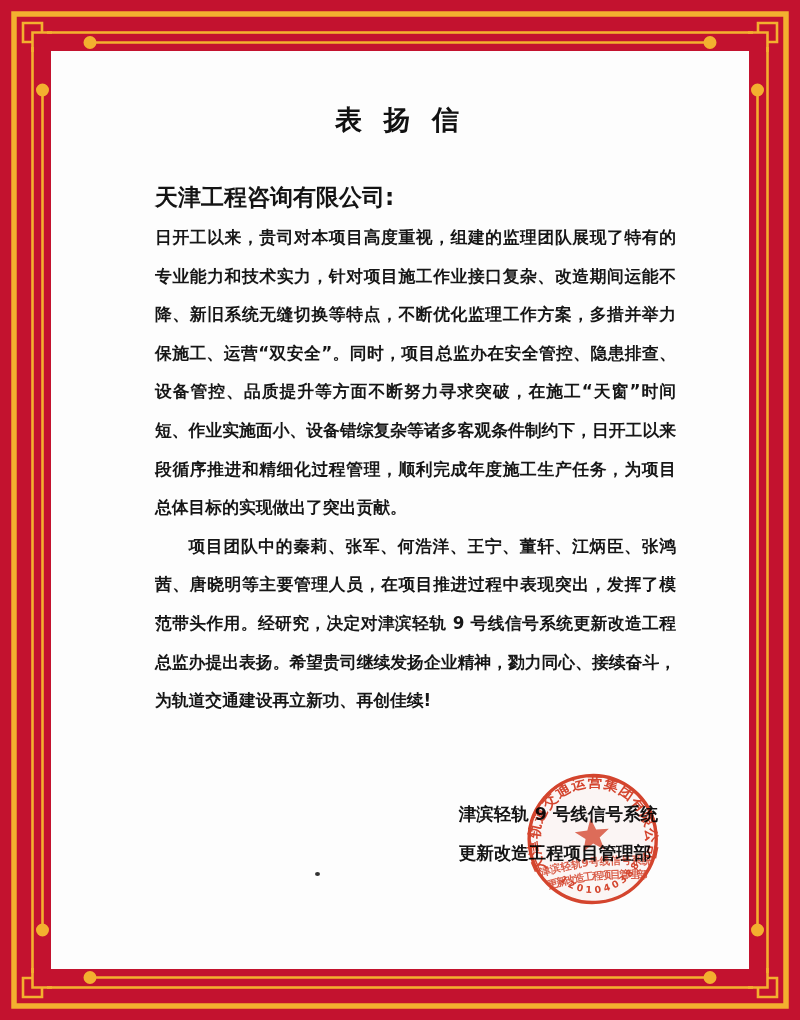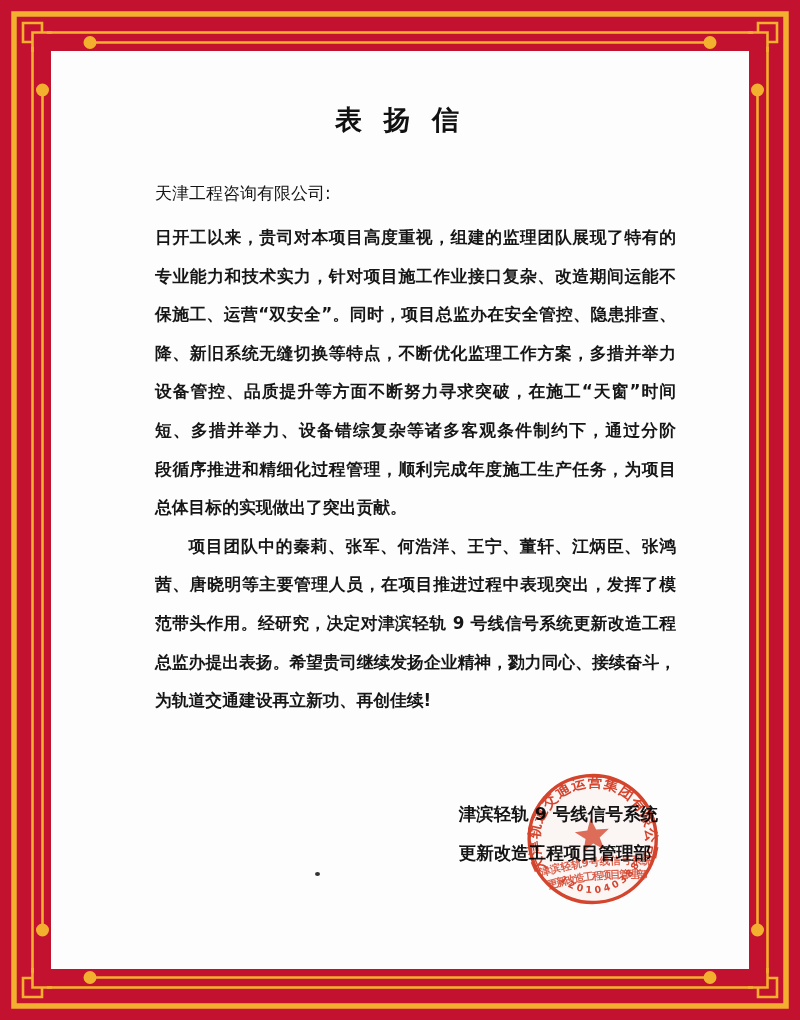--- a/index.html
+++ b/index.html
@@ -13,21 +13,21 @@
 
   .content{position:absolute;left:0;top:0;width:800px;height:1020px;}
 
   .title{
     position:absolute;top:102px;left:0;width:800px;
     text-align:center;font-size:27px;font-weight:700;
     letter-spacing:6px;color:#111;
   }
   .salutation{
     position:absolute;top:182px;left:155px;
-    font-size:17px;font-weight:400;
+    font-size:23px;font-weight:700;
   }
   .body-text{
     position:absolute;top:218px;left:155px;width:521px;
     font-size:16.8px;font-weight:600;color:#161616;
   }
   .body-text .line{
     height:38.6px;line-height:38.6px;
     text-align:justify;text-align-last:justify;
   }
   .body-text .line.indent{text-indent:2em;}
@@ -99,24 +99,24 @@
 
 <div class="content">
 
   <div class="title">表 扬 信</div>
 
   <div class="salutation">天津工程咨询有限公司:</div>
 
   <div class="body-text">
     <div class="line">日开工以来，贵司对本项目高度重视，组建的监理团队展现了特有的</div>
     <div class="line">专业能力和技术实力，针对项目施工作业接口复杂、改造期间运能不</div>
+    <div class="line">降、新旧系统无缝切换等特点，不断优化监理工作方案，多措并举力</div>
     <div class="line">保施工、运营“双安全”。同时，项目总监办在安全管控、隐患排查、</div>
-    <div class="line">降、新旧系统无缝切换等特点，不断优化监理工作方案，多措并举力</div>
     <div class="line">设备管控、品质提升等方面不断努力寻求突破，在施工“天窗”时间</div>
-    <div class="line">短、多措并举力、设备错综复杂等诸多客观条件制约下，通过分阶</div>
+    <div class="line">短、作业实施面小、设备错综复杂等诸多客观条件制约下，日开工以来</div>
     <div class="line">段循序推进和精细化过程管理，顺利完成年度施工生产任务，为项目</div>
     <div class="line last">总体目标的实现做出了突出贡献。</div>
     <div class="line indent">项目团队中的秦莉、张军、何浩洋、王宁、董轩、江炳臣、张鸿</div>
     <div class="line">茜、唐晓明等主要管理人员，在项目推进过程中表现突出，发挥了模</div>
     <div class="line">范带头作用。经研究，决定对津滨轻轨 9 号线信号系统更新改造工程</div>
     <div class="line">总监办提出表扬。希望贵司继续发扬企业精神，勠力同心、接续奋斗，</div>
     <div class="line last">为轨道交通建设再立新功、再创佳续!</div>
   </div>
 
   <div class="signature">

